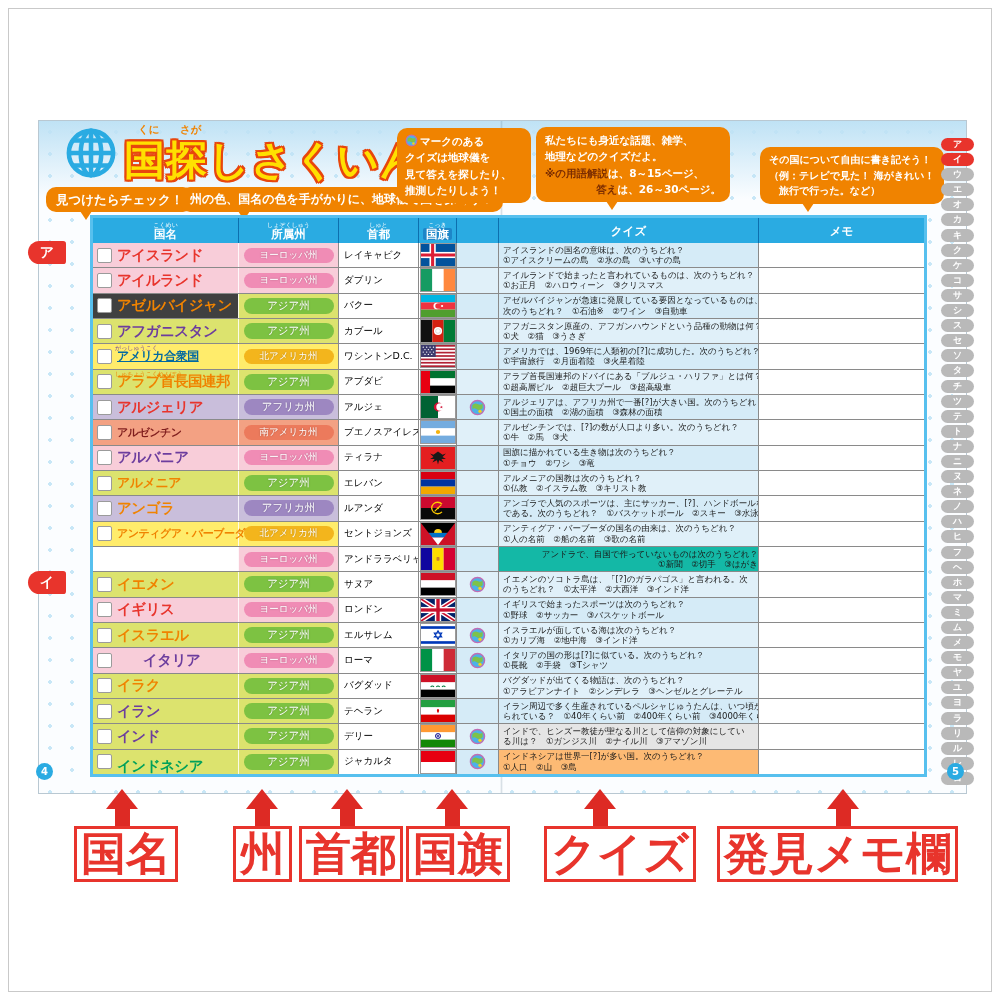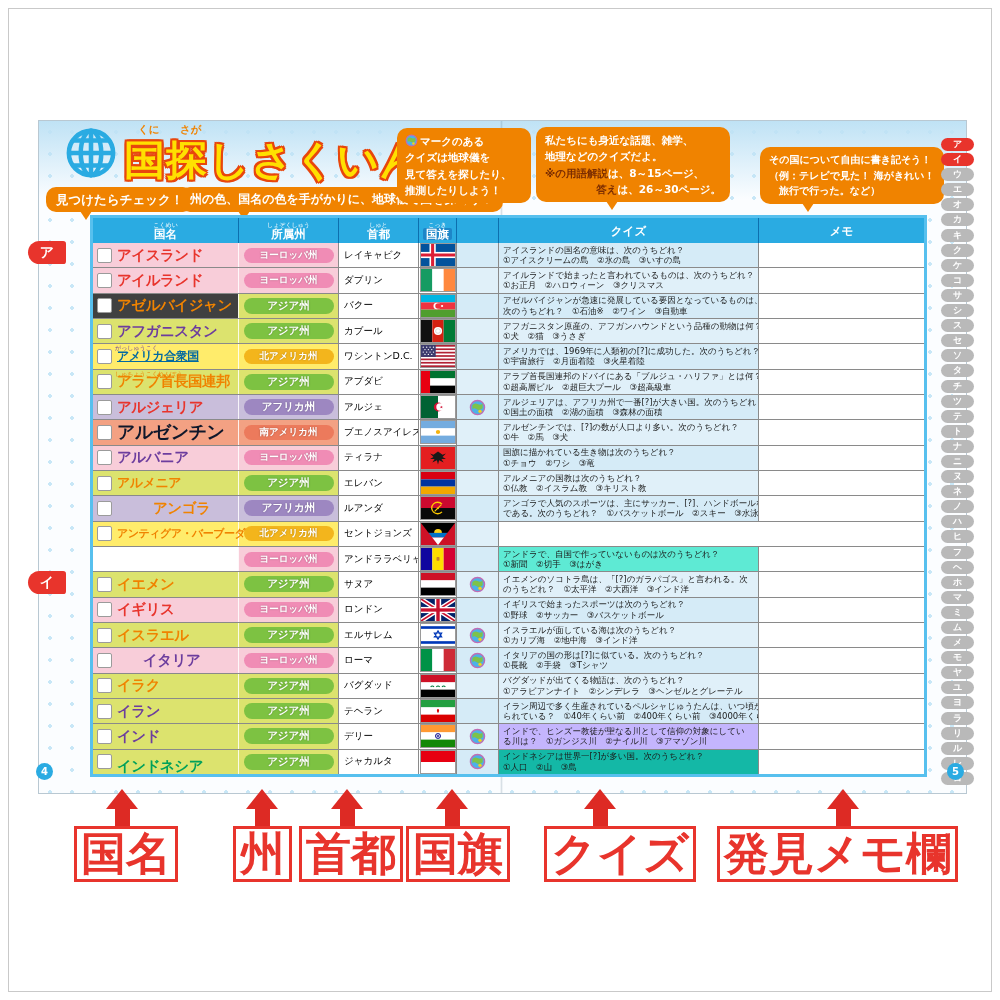--- a/index.html
+++ b/index.html
@@ -50,21 +50,21 @@
   .rows{flex:1;display:flex;flex-direction:column;}
   .trow{flex:1;display:flex;border-top:1px solid #8a8a8a;min-height:0;}
   .trow:first-child{border-top:none;}
   .c{box-sizing:border-box;border-left:1px solid #8a8a8a;display:flex;align-items:center;min-width:0;}
   .c-name{border-left:none;padding-left:4px;position:relative;}
   .c-cont{border-left:1px solid rgba(255,255,255,.85);justify-content:center;}
   .chk{width:13px;height:13px;background:#fff;border:1.5px solid #9b9b9b;border-radius:2px;
        flex:none;margin-right:5px;}
   .cname{font-weight:bold;white-space:nowrap;letter-spacing:-0.5px;}
   .cruby{position:absolute;top:0px;left:22px;font-size:6px;line-height:7px;white-space:nowrap;}
-  .badge{color:#fff;font-weight:bold;border-radius:10px;padding:1px 0;width:90px;text-align:center;
+  .badge{color:#fff;font-weight:normal;border-radius:10px;padding:1px 0;width:90px;text-align:center;
          text-shadow:0 0 2px rgba(0,0,0,.3);white-space:nowrap;}
   .c-cap{font-size:9.5px;padding-left:5px;white-space:nowrap;background:#fff;}
   .c-flag{justify-content:center;background:#fff;}
   .c-flag svg{outline:1px solid #9a9a9a;}
   .c-globe{justify-content:center;}
   .c-quiz{flex-direction:column;align-items:flex-start;justify-content:center;padding-left:4px;}
   .c-quiz div{font-size:8.5px;line-height:10.5px;color:#1a1a1a;white-space:nowrap;overflow:hidden;max-width:256px;}
   .c-memo{background:#fff;}
   
   .marker{position:absolute;left:28px;width:38px;height:23px;background:#e8342c;color:#fff;
@@ -374,21 +374,21 @@
         </div>
         <div class="c c-quiz w-quiz" style="background: rgb(213, 235, 247);">
           <div>アルジェリアは、アフリカ州で一番[?]が大きい国。次のうちどれ？</div>
           <div>①国土の面積　②湖の面積　③森林の面積</div>
         </div>
         <div class="c c-memo w-memo"></div>
       </div>
       <div class="trow">
         <div class="c c-name w-name" style="background: rgb(243, 161, 131);">
           <span class="chk"></span>
-          <span class="cname" style="color: #0f172a; font-size: 18px;">アルゼンチン</span>
+          <span class="cname" style="color: #7f1d1d; font-size: 11px;">アルゼンチン</span>
         </div>
         <div class="c c-cont w-cont" style="background: rgb(243, 161, 131);">
           <span class="badge" style="background: rgb(236, 122, 92); font-size: 9.5px;">南アメリカ州</span>
         </div>
         <div class="c c-cap w-cap">ブエノスアイレス</div>
         <div class="c c-flag w-flag">
           <svg width="34" height="22" viewBox="0 0 30 20" preserveAspectRatio="none">
             <rect width="30" height="6.7" fill="#74acdf"></rect>
             <rect y="6.7" width="30" height="6.6" fill="#fff"></rect>
             <rect y="13.3" width="30" height="6.7" fill="#74acdf"></rect>
@@ -443,21 +443,21 @@
         <div class="c c-globe w-globe" style="background: rgb(224, 240, 249);"></div>
         <div class="c c-quiz w-quiz" style="background: rgb(224, 240, 249);">
           <div>アルメニアの国教は次のうちどれ？</div>
           <div>①仏教　②イスラム教　③キリスト教</div>
         </div>
         <div class="c c-memo w-memo"></div>
       </div>
       <div class="trow">
         <div class="c c-name w-name" style="background: rgb(201, 190, 219);">
           <span class="chk"></span>
-          <span class="cname" style="color: rgb(240, 131, 0); font-size: 14.5px; margin-left: 36px;">アンゴラ</span>
+          <span class="cname" style="color: rgb(240, 131, 0); font-size: 14.5px;">アンゴラ</span>
         </div>
         <div class="c c-cont w-cont" style="background: rgb(201, 190, 219);">
           <span class="badge" style="background: rgb(157, 135, 193); font-size: 10.5px;">アフリカ州</span>
         </div>
         <div class="c c-cap w-cap">ルアンダ</div>
         <div class="c c-flag w-flag">
           <svg width="34" height="22" viewBox="0 0 30 20" preserveAspectRatio="none">
             <rect width="30" height="10" fill="#cc092f"></rect>
             <rect y="10" width="30" height="10" fill="#0a0a0a"></rect>
             <path d="M18.5 6.5 A5.2 5.2 0 1 0 18.5 13.5" fill="none" stroke="#ffcb00" stroke-width="1.2"></path>
@@ -489,41 +489,45 @@
             </clipPath>
             <g clip-path="url(#antx)">
               <rect width="30" height="9" fill="#000"></rect>
               <circle cx="15" cy="8.8" r="3.4" fill="#fcd116"></circle>
               <rect y="9" width="30" height="4.2" fill="#0072c6"></rect>
               <rect y="13.2" width="30" height="6.8" fill="#fff"></rect>
             </g>
           </svg>
         </div>
         <div class="c c-globe w-globe" style="background: rgb(224, 240, 249);"></div>
+        <div class="c c-quiz w-quiz" style="background: rgb(224, 240, 249);">
+          <div>アンティグア・バーブーダの国名の由来は、次のうちどれ？</div>
+          <div>①人の名前　②船の名前　③歌の名前</div>
+        </div>
         <div class="c c-memo w-memo"></div>
       </div>
       <div class="trow">
         <div class="c c-name w-name" style="background: rgb(248, 205, 217); margin-top: 36px;">
           <span class="chk"></span>
           <span class="cname" style="color: rgb(108, 61, 158); font-size: 14.5px;">アンドラ</span>
         </div>
         <div class="c c-cont w-cont" style="background: rgb(248, 205, 217);">
           <span class="badge" style="background: rgb(240, 140, 181); font-size: 9.5px;">ヨーロッパ州</span>
         </div>
         <div class="c c-cap w-cap">アンドララベリャ</div>
         <div class="c c-flag w-flag">
           <svg width="34" height="22" viewBox="0 0 30 20" preserveAspectRatio="none">
             <rect width="10" height="20" fill="#10069f"></rect>
             <rect x="10" width="10" height="20" fill="#fedd00"></rect>
             <rect x="20" width="10" height="20" fill="#d50032"></rect>
             <rect x="13.7" y="8.2" width="2.6" height="3.4" rx="0.6" fill="#c87f2f"></rect>
           </svg>
         </div>
         <div class="c c-globe w-globe" style="background: rgb(213, 235, 247);"></div>
-        <div class="c c-quiz w-quiz" style="background: #5eead4;">
+        <div class="c c-quiz w-quiz" style="background: #14b8a6; align-items: flex-end;">
           <div>アンドラで、自国で作っていないものは次のうちどれ？</div>
           <div>①新聞　②切手　③はがき</div>
         </div>
         <div class="c c-memo w-memo"></div>
       </div>
       <div class="trow">
         <div class="c c-name w-name" style="background: rgb(220, 227, 110);">
           <span class="chk"></span>
           <span class="cname" style="color: rgb(240, 131, 0); font-size: 14.5px;">イエメン</span>
         </div>
@@ -703,21 +707,21 @@
             <path d="M15 7.7 V12.3 M12.7 10 H17.3 M13.4 8.4 L16.6 11.6 M16.6 8.4 L13.4 11.6" stroke="#000088" stroke-width="0.4"></path>
           </svg>
         </div>
         <div class="c c-globe w-globe" style="background: rgb(224, 240, 249);">
           <svg width="17" height="17" viewBox="0 0 20 20">
             <circle cx="10" cy="10" r="8.3" fill="#4cb1e8" stroke="#c06db5" stroke-width="1.6"></circle>
             <path d="M4 7 q3 -3 6 -1 q4 2 6 -1 l0 6 q-4 3 -7 1 q-3 -2 -5 0 Z" fill="#7ec24a"></path>
             <circle cx="13" cy="14.5" r="2" fill="#f5d019"></circle>
           </svg>
         </div>
-        <div class="c c-quiz w-quiz" style="background: #c4b5fd;">
+        <div class="c c-quiz w-quiz" style="background: #e5e5e5;">
           <div>インドで、ヒンズー教徒が聖なる川として信仰の対象にしてい</div>
           <div>る川は？　①ガンジス川　②ナイル川　③アマゾン川</div>
         </div>
         <div class="c c-memo w-memo"></div>
       </div>
       <div class="trow">
         <div class="c c-name w-name" style="background: rgb(220, 227, 110);">
           <span class="chk"></span>
           <span class="cname" style="color: rgb(0, 160, 90); font-size: 14.5px; margin-top: 9px;">インドネシア</span>
         </div>
@@ -731,21 +735,21 @@
             <rect y="10" width="30" height="10" fill="#fff"></rect>
           </svg>
         </div>
         <div class="c c-globe w-globe" style="background: rgb(213, 235, 247);">
           <svg width="17" height="17" viewBox="0 0 20 20">
             <circle cx="10" cy="10" r="8.3" fill="#4cb1e8" stroke="#c06db5" stroke-width="1.6"></circle>
             <path d="M4 7 q3 -3 6 -1 q4 2 6 -1 l0 6 q-4 3 -7 1 q-3 -2 -5 0 Z" fill="#7ec24a"></path>
             <circle cx="13" cy="14.5" r="2" fill="#f5d019"></circle>
           </svg>
         </div>
-        <div class="c c-quiz w-quiz" style="background: #14b8a6;">
+        <div class="c c-quiz w-quiz" style="background: #fdba74;">
           <div>インドネシアは世界一[?]が多い国。次のうちどれ？</div>
           <div>①人口　②山　③島</div>
         </div>
         <div class="c c-memo w-memo"></div>
       </div>
     </div>
 </div>
 
 <div id="markers">
     <div class="marker" style="top: 241px;">ア</div>

